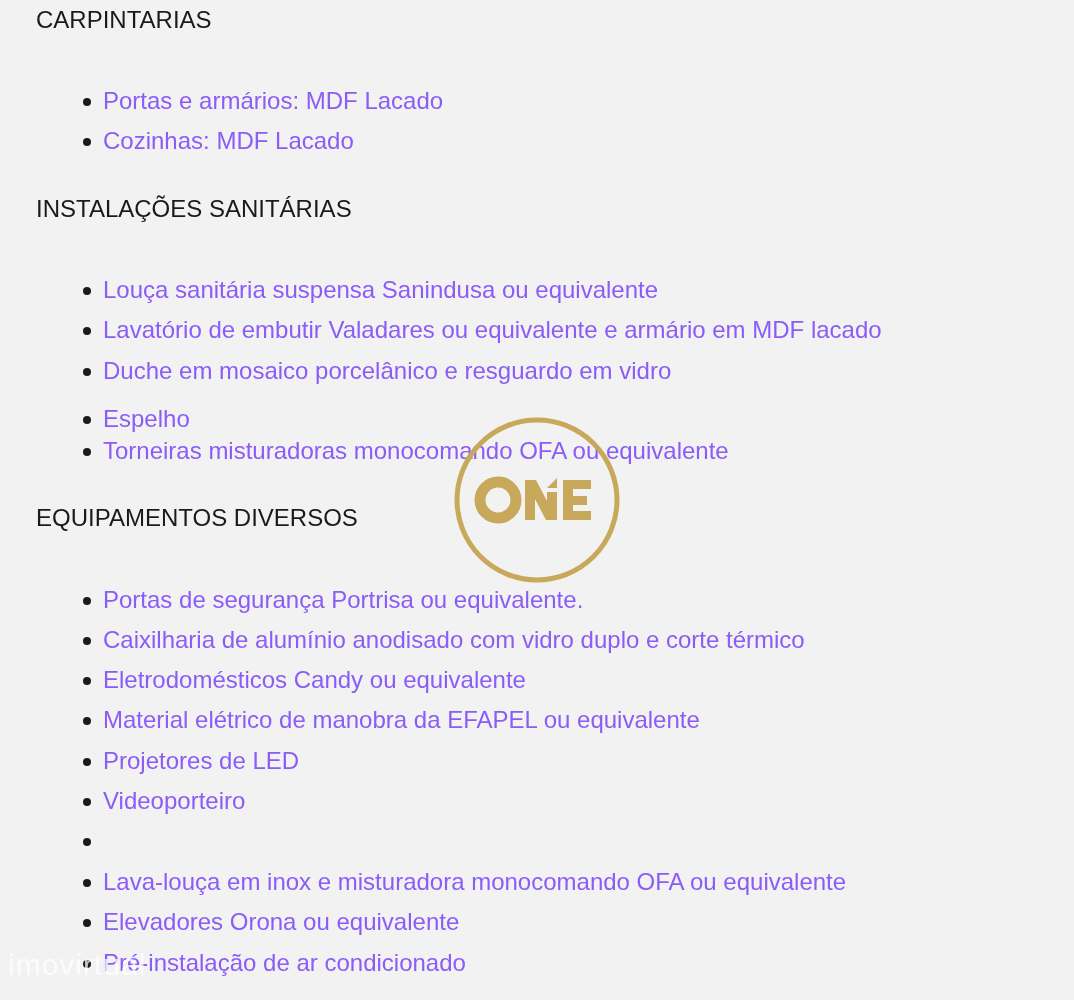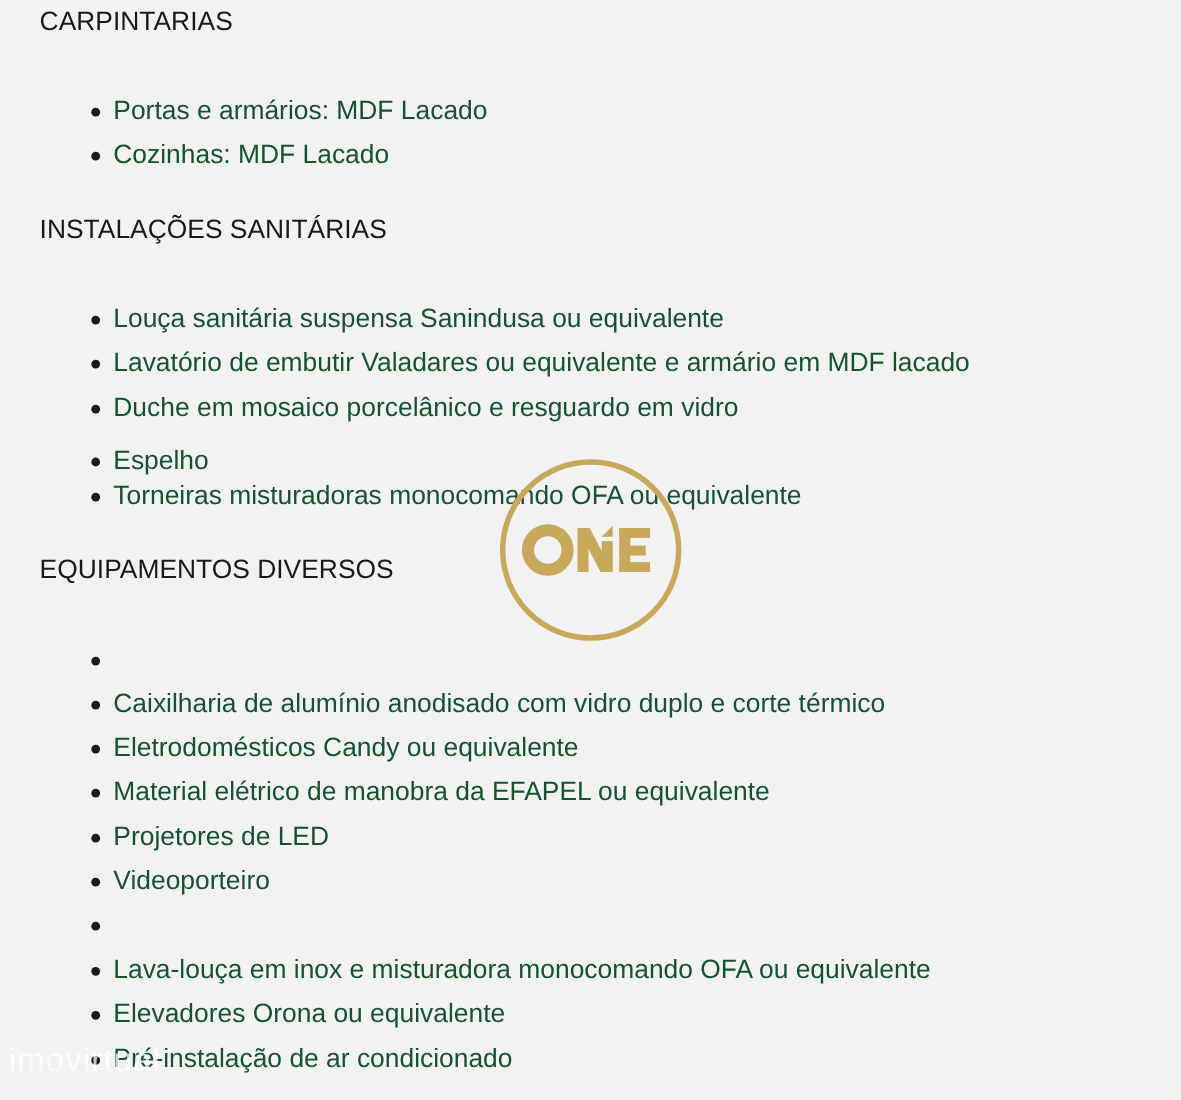--- a/index.html
+++ b/index.html
@@ -30,21 +30,21 @@
     line-height: 28px;
     color: #1a1a1a;
     white-space: nowrap;
   }
   .item {
     position: absolute;
     left: 103px;
     font-size: 24px;
     line-height: 30px;
     white-space: nowrap;
-    color: #14532d;
+    color: #8b5cf6;
   }
   .bullet {
     position: absolute;
     left: -20px;
     top: 12px;
     width: 8px;
     height: 8px;
     border-radius: 50%;
     background: #1a1a1a;
   }
@@ -76,21 +76,21 @@
   <div class="item" style="top:126px"><span class="bullet"></span><span>Cozinhas: MDF Lacado</span></div>
 
   <h2 class="section-title" style="top:195px">INSTALAÇÕES SANITÁRIAS</h2>
   <div class="item" style="top:275px"><span class="bullet"></span><span>Louça sanitária suspensa Sanindusa ou equivalente</span></div>
   <div class="item" style="top:315px"><span class="bullet"></span><span>Lavatório de embutir Valadares ou equivalente e armário em MDF lacado</span></div>
   <div class="item" style="top:356px"><span class="bullet"></span><span>Duche em mosaico porcelânico e resguardo em vidro</span></div>
   <div class="item" style="top:404px"><span class="bullet"></span><span>Espelho</span></div>
   <div class="item" style="top:436px"><span class="bullet"></span><span>Torneiras misturadoras monocomando OFA ou equivalente</span></div>
 
   <h2 class="section-title" style="top:504px">EQUIPAMENTOS DIVERSOS</h2>
-  <div class="item" style="top:585px"><span class="bullet"></span></div>
+  <div class="item" style="top:585px"><span class="bullet"></span><span>Portas de segurança Portrisa ou equivalente.</span></div>
   <div class="item" style="top:625px"><span class="bullet"></span><span>Caixilharia de alumínio anodisado com vidro duplo e corte térmico</span></div>
   <div class="item" style="top:665px"><span class="bullet"></span><span>Eletrodomésticos Candy ou equivalente</span></div>
   <div class="item" style="top:705px"><span class="bullet"></span><span>Material elétrico de manobra da EFAPEL ou equivalente</span></div>
   <div class="item" style="top:746px"><span class="bullet"></span><span>Projetores de LED</span></div>
   <div class="item" style="top:786px"><span class="bullet"></span><span>Videoporteiro</span></div>
   <div class="item" style="top:826px"><span class="bullet"></span></div>
   <div class="item" style="top:867px"><span class="bullet"></span><span>Lava-louça em inox e misturadora monocomando OFA ou equivalente</span></div>
   <div class="item" style="top:907px"><span class="bullet"></span><span>Elevadores Orona ou equivalente</span></div>
   <div class="item" style="top:948px"><span class="bullet"></span><span>Pré-instalação de ar condicionado</span></div>
 </div>

